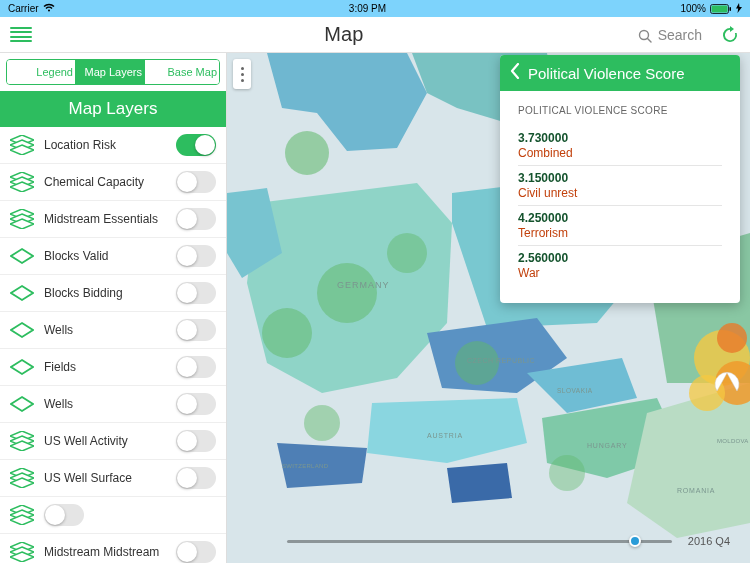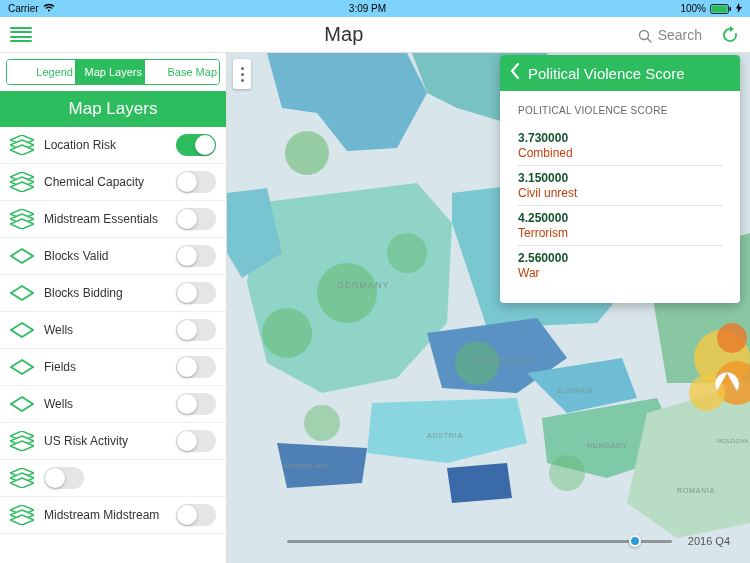--- a/index.html
+++ b/index.html
@@ -191,21 +191,32 @@
           <div class="toggle ">
             <div class="knob"></div>
           </div>
         </div>
         <div class="layer-row">
           <div class="layer-icon"><svg viewBox="0 0 24 20">
               <path d="M12 0L24 5 12 10 0 5z" fill="#fff" stroke="#2dbd5f" stroke-width="1.5"></path>
               <path d="M12 5L24 10 12 15 0 10z" fill="#fff" stroke="#2dbd5f" stroke-width="1.5"></path>
               <path d="M12 10L24 15 12 20 0 15z" fill="#fff" stroke="#2dbd5f" stroke-width="1.5"></path>
             </svg></div>
-          <div class="layer-label">US Risk Activity</div>
+          <div class="layer-label">US Well Activity</div>
+          <div class="toggle ">
+            <div class="knob"></div>
+          </div>
+        </div>
+        <div class="layer-row">
+          <div class="layer-icon"><svg viewBox="0 0 24 20">
+              <path d="M12 0L24 5 12 10 0 5z" fill="#fff" stroke="#2dbd5f" stroke-width="1.5"></path>
+              <path d="M12 5L24 10 12 15 0 10z" fill="#fff" stroke="#2dbd5f" stroke-width="1.5"></path>
+              <path d="M12 10L24 15 12 20 0 15z" fill="#fff" stroke="#2dbd5f" stroke-width="1.5"></path>
+            </svg></div>
+          <div class="layer-label">US Well Surface</div>
           <div class="toggle ">
             <div class="knob"></div>
           </div>
         </div>
         <div class="layer-row">
           <div class="layer-icon"><svg viewBox="0 0 24 20">
               <path d="M12 0L24 5 12 10 0 5z" fill="#fff" stroke="#2dbd5f" stroke-width="1.5"></path>
               <path d="M12 5L24 10 12 15 0 10z" fill="#fff" stroke="#2dbd5f" stroke-width="1.5"></path>
               <path d="M12 10L24 15 12 20 0 15z" fill="#fff" stroke="#2dbd5f" stroke-width="1.5"></path>
             </svg></div>

